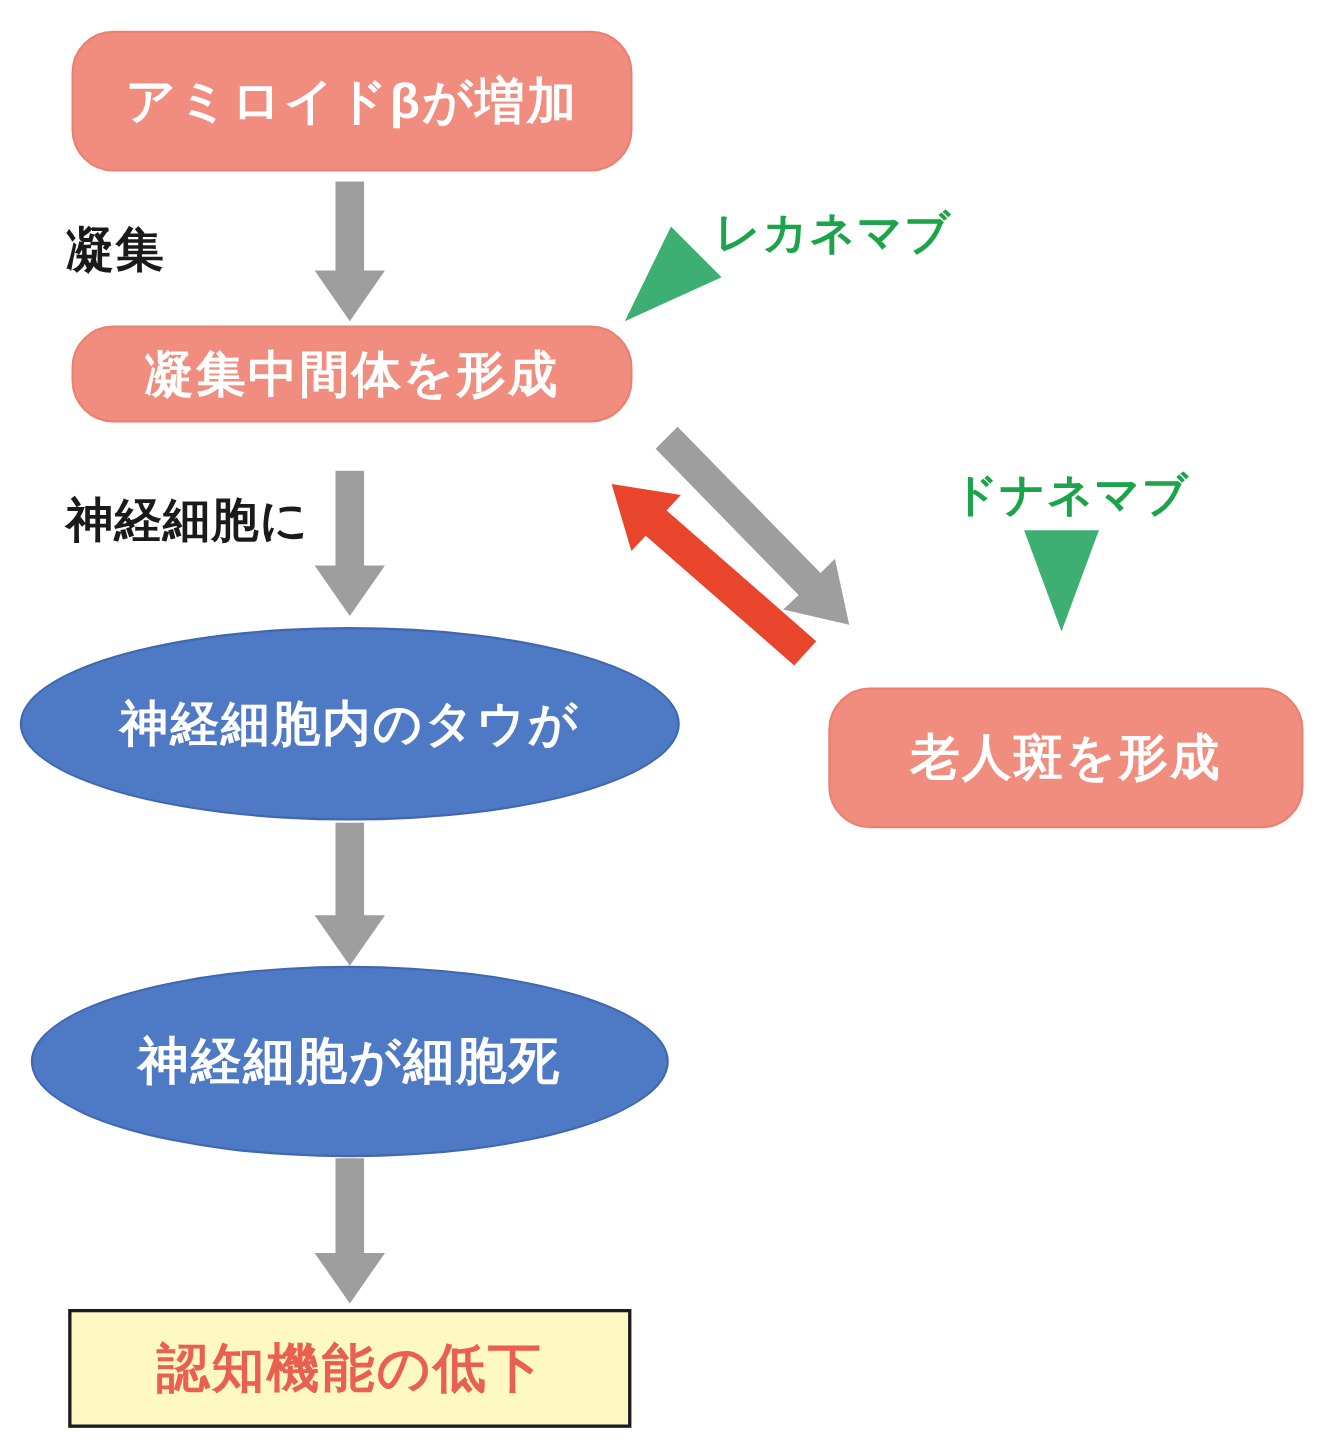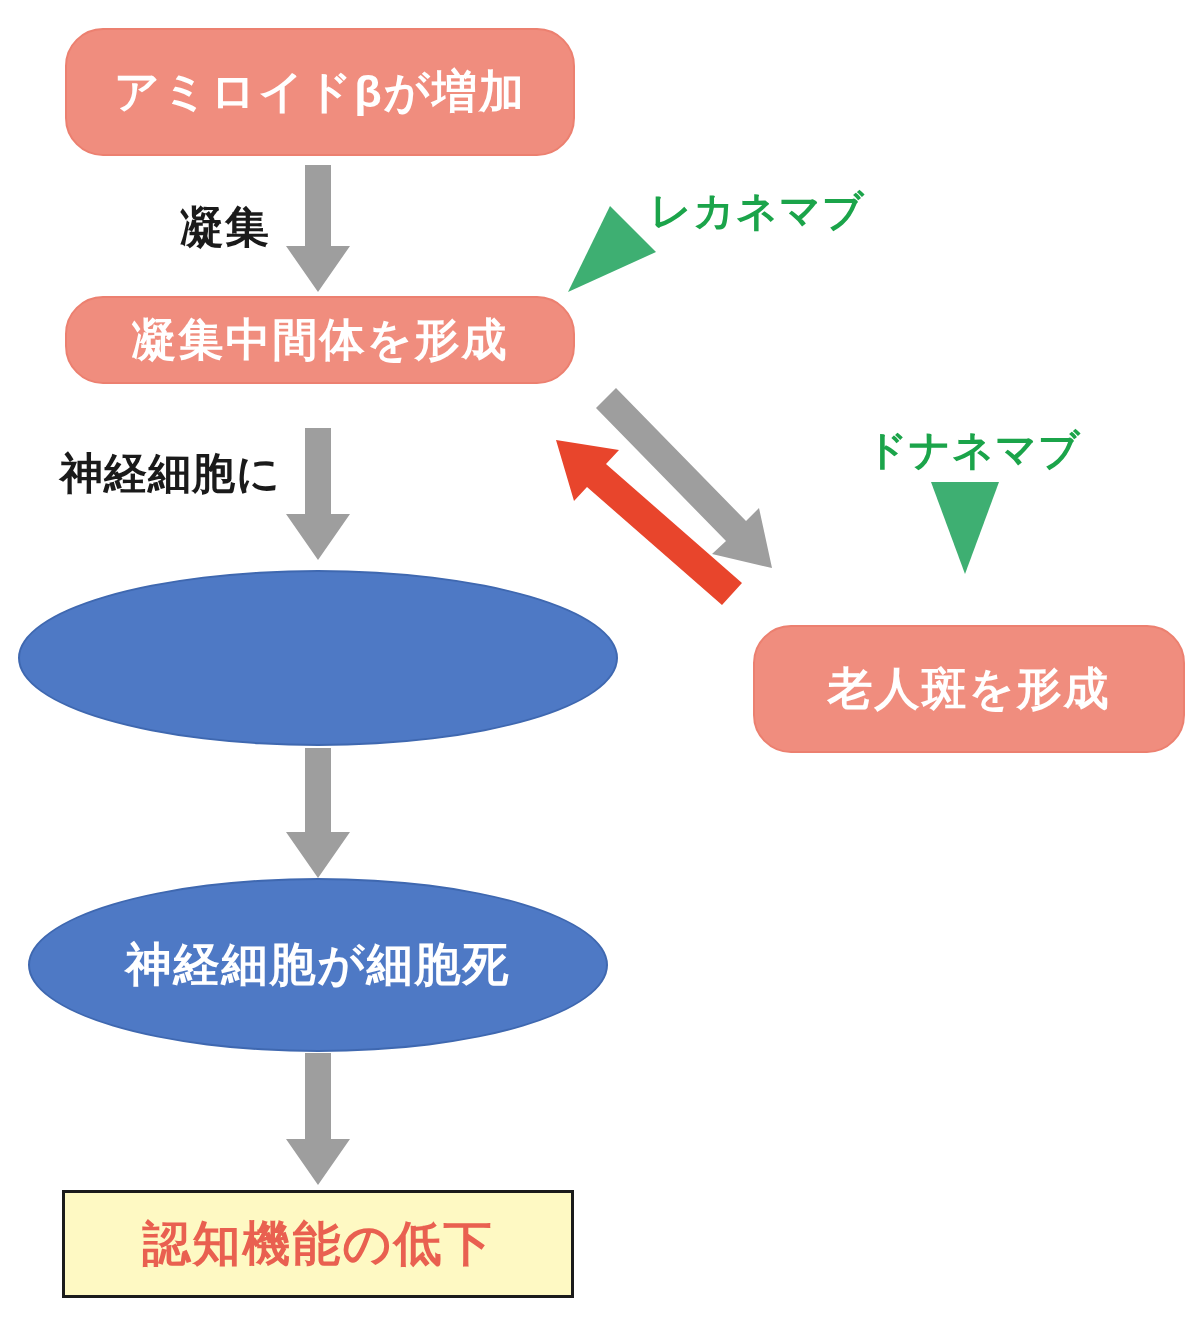--- a/index.html
+++ b/index.html
@@ -27,21 +27,21 @@
   }
   .box-amyloid      { left:65px;  top:28px;   width:510px; height:128px; font-size:45px; }
   .box-intermediate { left:65px;  top:296px;  width:510px; height:88px; font-size:45px; }
   .box-plaque       { left:753px; top:584px;  width:432px; height:128px; font-size:45px;margin-top:41px; }
   .ellipse-tau      { left:18px;  top:570px;  width:600px; height:176px; font-size:44px; line-height:57px; }
   .ellipse-death    { left:28px;  top:878px;  width:580px; height:174px; font-size:46px; }
   .box-cognition    { left:62px;  top:1190px; width:512px; height:108px; font-size:48px; font-weight:800; }
   .edge-label {
     position:absolute; color:var(--c-black_text); font-weight:600; letter-spacing:1px;
   }
-  .label-aggregation { left:60px; top:198px; width:210px; text-align:right; font-size:44px; }
+  .label-aggregation { left:60px; top:198px; width:210px; font-size:44px; }
   .label-toxicity    { left:60px; top:447px; font-size:43px; line-height:52px; white-space:nowrap; }
   .drug-label {
     position:absolute; color:var(--c-green_text); font-weight:600;
     font-size:41px; letter-spacing:1px; white-space:nowrap;
   }
   .label-lecanemab  { left:650px; top:184px; }
   .label-donanemab  { left:866px; top:423px; }
   #arrow-layer { position:absolute; left:0; top:0; width:1200px; height:1320px; }
 </style>
 </head>
@@ -77,20 +77,21 @@
   </div>
 
   <div class="drug-label label-donanemab">ドナネマブ</div>
 
   <div class="node rounded-box box-plaque">
     <span>老人斑を形成</span>
   </div>
 
   <div class="node ellipse ellipse-tau">
     <div>
+      <div>神経細胞内のタウが</div>
     </div>
   </div>
 
   <div class="node ellipse ellipse-death">
     <span>神経細胞が細胞死</span>
   </div>
 
   <div class="node plain-box box-cognition">
     <span>認知機能の低下</span>
   </div>

